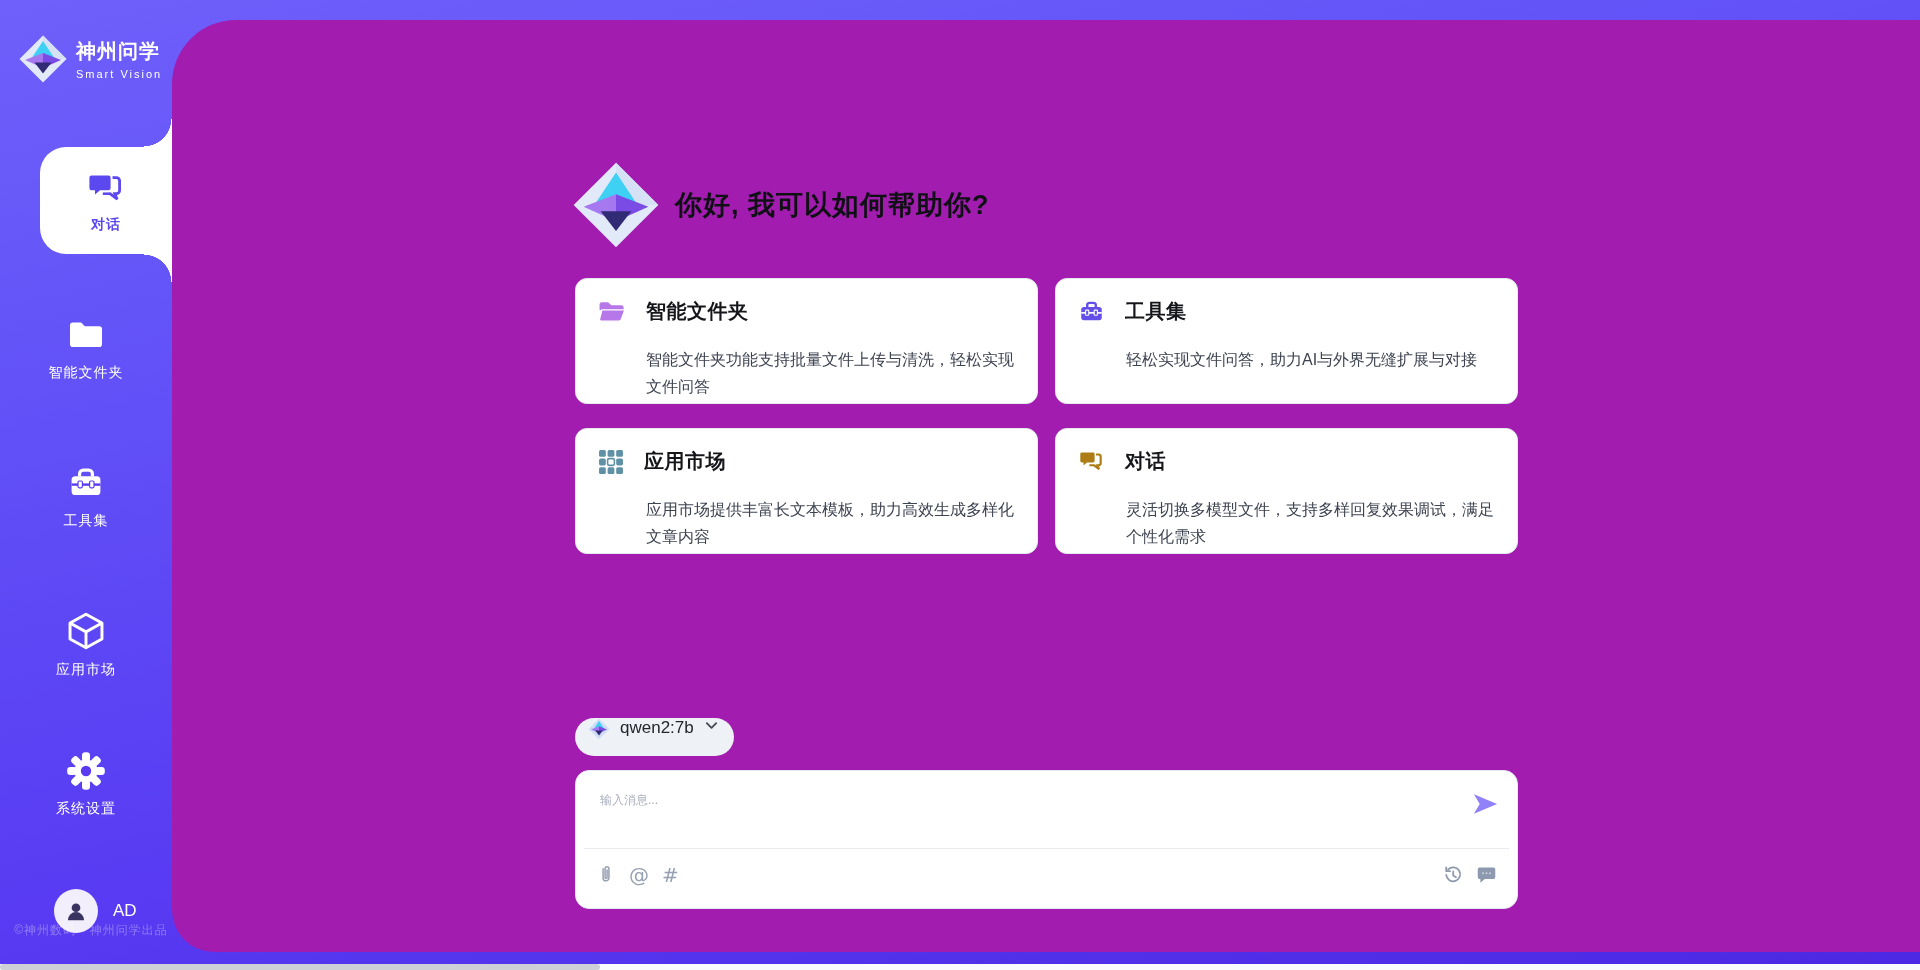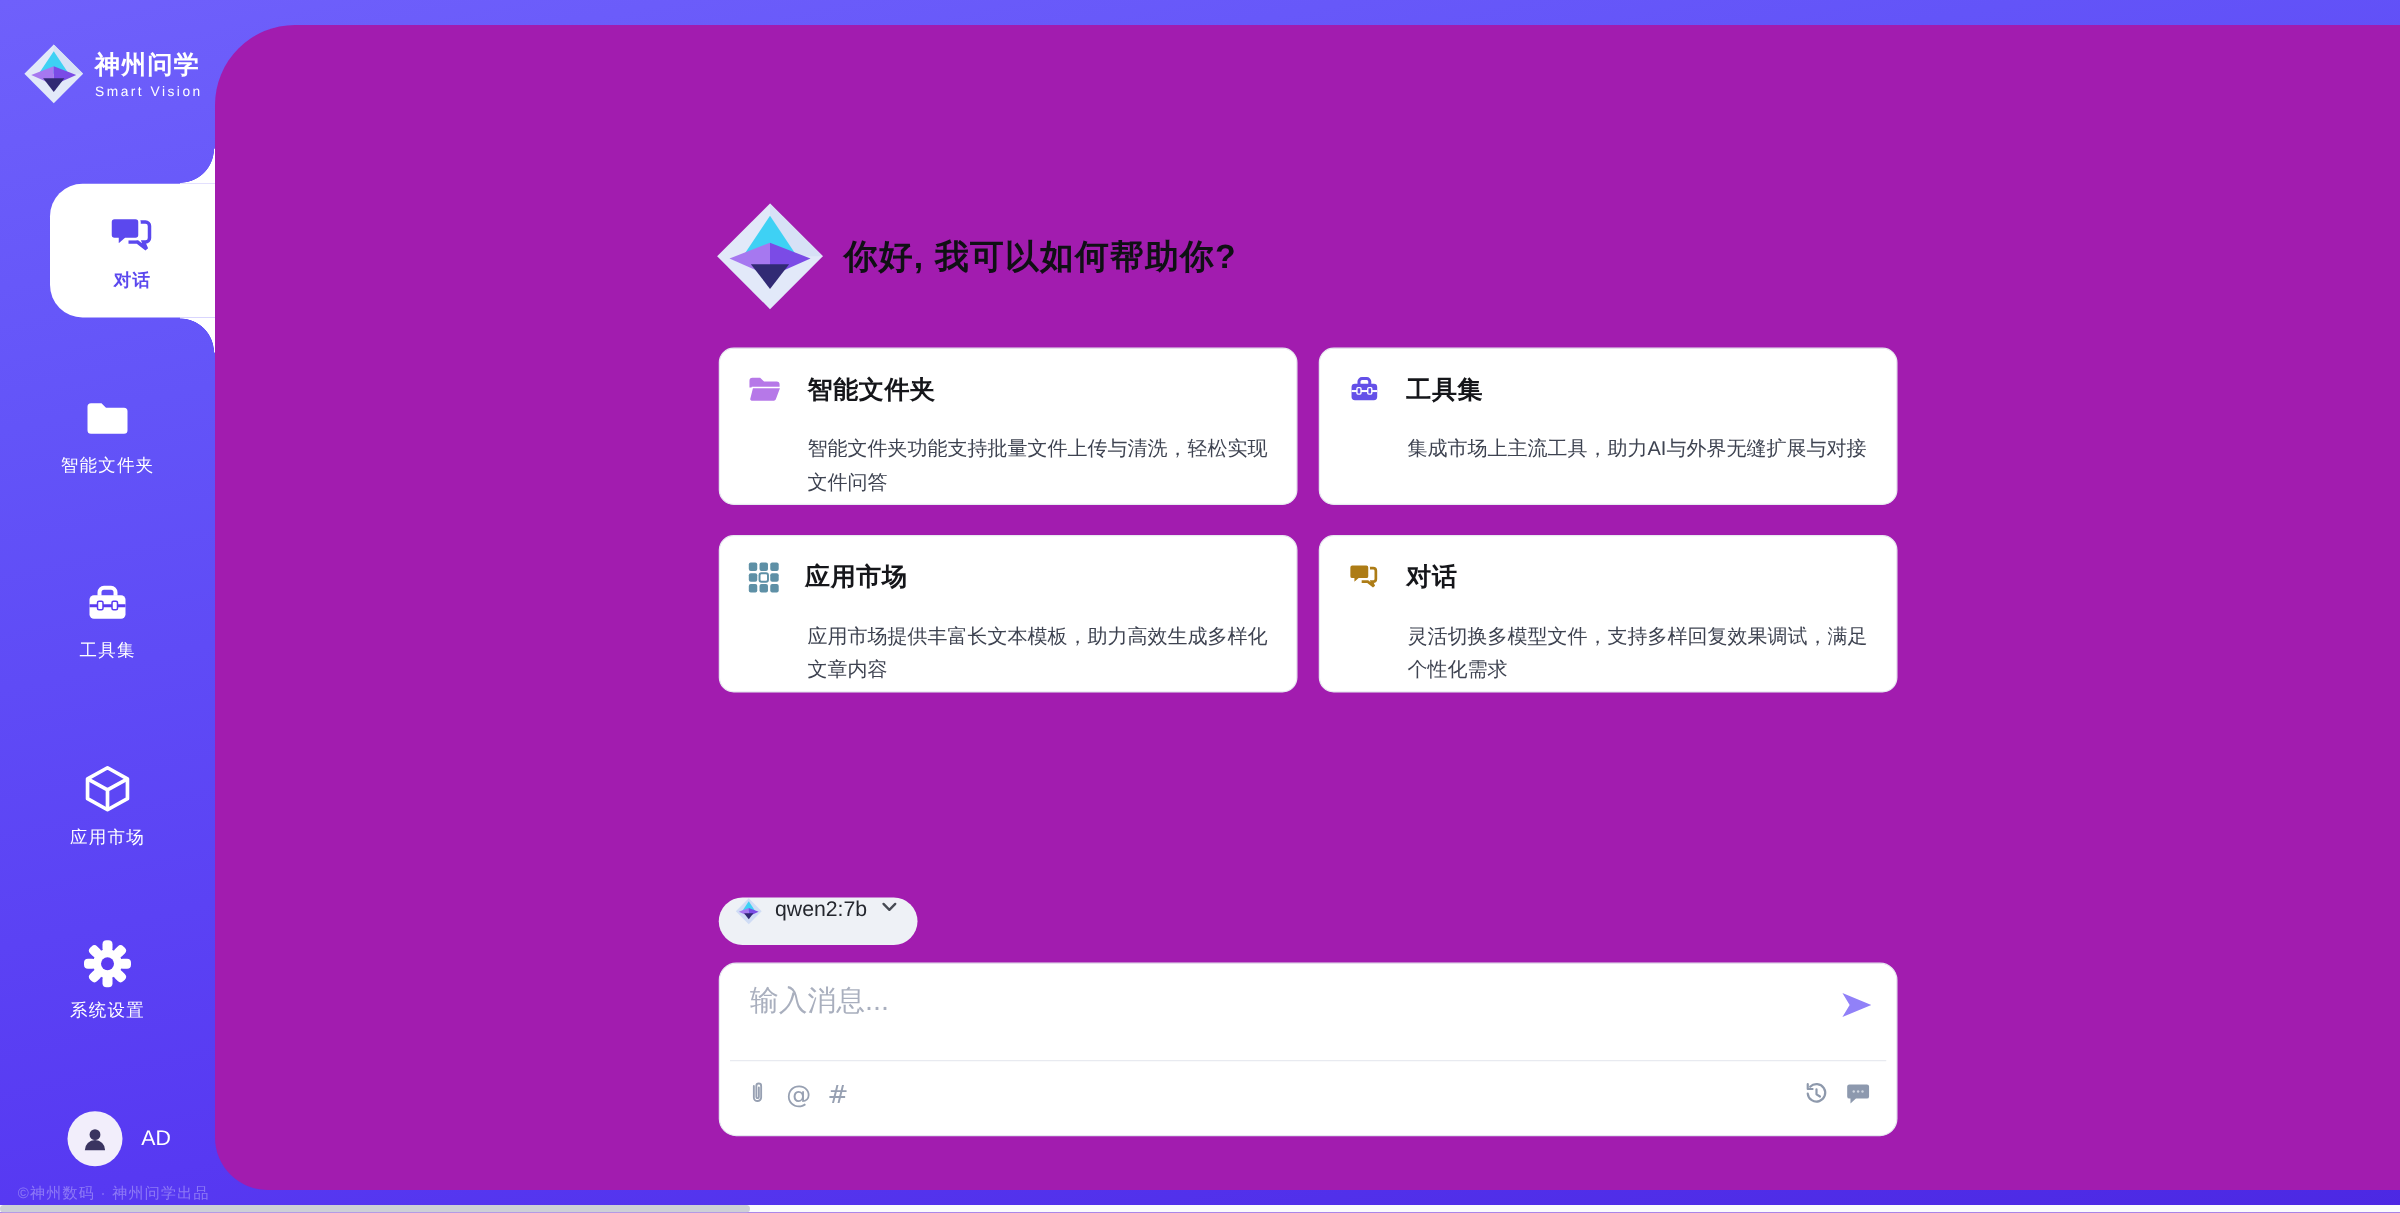--- a/index.html
+++ b/index.html
@@ -22,21 +22,21 @@
   .nav-item.active .label { color:#5b48ee; font-weight:bold; }
   .corner { position:absolute; left:144px; width:28px; height:28px; z-index:3; }
   .corner.top { top:103px; background:radial-gradient(circle at 0 0, rgba(0,0,0,0) 27px, #fff 27.5px); }
   .corner.bottom { top:238px; background:radial-gradient(circle at 0 100%, rgba(0,0,0,0) 27px, #fff 27.5px); }
   .nav-2 { top:299px; } .nav-3 { top:447px; } .nav-4 { top:594px; } .nav-5 { top:735px; }
 
   .user { position:absolute; left:54px; top:873px; display:flex; align-items:center; gap:15px; cursor:pointer;text-align:right; }
   .avatar { width:44px; height:44px; border-radius:50%; background:#f2eefb;
     display:flex; align-items:center; justify-content:center; }
   .user-name { color:#fff; font-size:17px; }
-  .copyright { position:absolute; left:0; top:930px; width:182px; text-align:center;
+  .copyright { position:absolute; left:0; top:906px; width:182px; text-align:center;
     font-size:12px; color:rgba(255,255,255,0.32); letter-spacing:1px; white-space:nowrap; }
 
   
   .main { position:absolute; left:172px; top:20px; width:1901px; height:932px;
     background:#a21caf; border-radius:64px 46px 46px 42px; z-index:2; }
 
   .greeting { position:absolute; left:399px; top:140px; display:flex; align-items:center; gap:14px; }
   .greeting h1 { font-size:27px; color:#0f1014; font-weight:bold; letter-spacing:1px; }
 
   .cards { position:absolute; left:403px; top:258px; display:grid;
@@ -48,21 +48,21 @@
   .card-desc { margin-top:21px; margin-left:48px; width:382px; font-size:16px;
     color:#3e4351; line-height:27px; }
 
   .model-pill { position:absolute; left:403px; top:698px; height:38px; background:#eef1f6;
     border-radius:19px; display:flex; align-items:flex-start; padding:0 15px 0 13px; gap:10px; cursor:pointer; }
   .model-name { font-size:17px; color:#24272e; }
 
   .composer { position:absolute; left:403px; top:750px; width:943px; height:139px;
     border:1px solid #e6e8f0; border-radius:14px; background:#fff; }
   .composer input { position:absolute; left:24px; top:15px; width:830px; height:28px;
-    border:none; outline:none; font-size:23px; color:#333; background:transparent;
+    border:none; outline:none; font-size:12px; color:#333; background:transparent;
     font-family:"Liberation Sans","DejaVu Sans",sans-serif; }
   .composer input::placeholder { color:#a9afbe; }
   .send-btn { position:absolute; right:18px; top:21px; cursor:pointer; line-height:0; }
   .composer-divider { position:absolute; left:8px; right:8px; top:77px; height:1px; background:#e8eaf0; }
   .tools-left { position:absolute; left:20px; top:93px; display:flex; gap:13px; align-items:center; }
   .tools-right { position:absolute; right:20px; top:93px; display:flex; gap:13px; align-items:center; }
   .tool { cursor:pointer; line-height:0; }
   .sym { font-size:20px; color:#97a0b2; line-height:22px; cursor:pointer;
     font-family:"DejaVu Sans",sans-serif; }
 
@@ -224,21 +224,21 @@
           <svg viewBox="0 0 100 100" width="27" height="27">
             <path d="M34 34 v-7 a9 9 0 0 1 9 -9 h14 a9 9 0 0 1 9 9 v7" fill="none" stroke="#6450e8" stroke-width="9"></path>
             <rect x="12" y="33" width="76" height="49" rx="10" fill="#6450e8"></rect>
             <rect x="12" y="52" width="76" height="6" fill="#fff"></rect>
             <rect x="28" y="45" width="12" height="19" rx="3" fill="#6450e8" stroke="#fff" stroke-width="4"></rect>
             <rect x="60" y="45" width="12" height="19" rx="3" fill="#6450e8" stroke="#fff" stroke-width="4"></rect>
           </svg>
         </span>
         <span class="card-title">工具集</span>
       </div>
-      <div class="card-desc">集成市场上主流工具，助力AI与外界无缝扩展与对接</div>
+      <div class="card-desc">轻松实现文件问答，助力AI与外界无缝扩展与对接</div>
     </div>
 
     <div class="card">
       <div class="card-head">
         <span style="line-height:0;">
           <svg viewBox="0 0 100 100" width="26" height="26">
             <g fill="#5e90a6">
               <rect x="4" y="4" width="26" height="26" rx="6"></rect>
               <rect x="37" y="4" width="26" height="26" rx="6"></rect>
               <rect x="70" y="4" width="26" height="26" rx="6"></rect>

